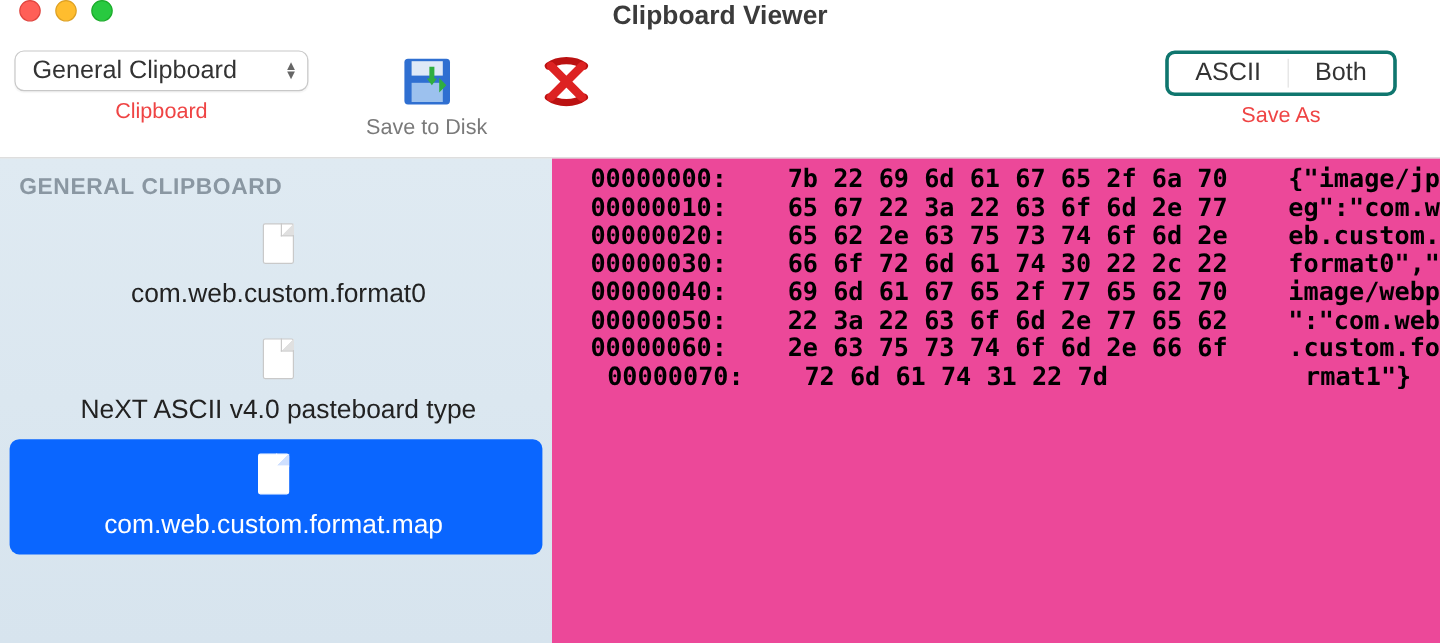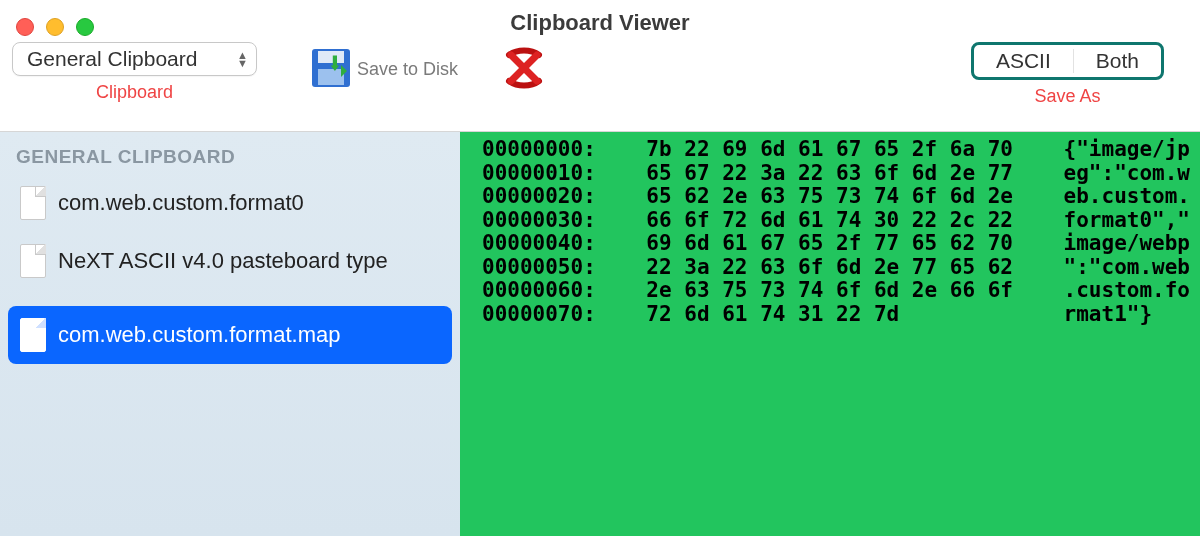--- a/index.html
+++ b/index.html
@@ -6,21 +6,21 @@
   body {
     width: 1200px;
     height: 536px;
     font-family: -apple-system, "Helvetica Neue", Arial, sans-serif;
     font-size: 21px;
     background: #fff;
     overflow: hidden;
   }
   .titlebar {
     display: flex;
-    align-items: flex-end;
+    align-items: flex-start;
     height: 36px;
     position: relative;
   }
   .traffic {
     display: flex;
     gap: 12px;
     padding-left: 16px;
     align-items: center;
   }
   .dot { width: 18px; height: 18px; border-radius: 50%; }
@@ -57,21 +57,21 @@
     border-radius: 8px;
     background: #fff;
     font-size: 21px;
     color: #333;
     box-shadow: 0 1px 1px rgba(0,0,0,0.04);
   }
   .chevrons {
     display: flex; flex-direction: column; line-height: 8px; font-size: 11px; color: #666;
   }
   .tb-buttons { display: flex; gap: 40px; margin-left: 48px; }
-  .tb-btn { display: flex; flex-direction: row; align-items: center; cursor: pointer; }
+  .tb-btn { display: flex; flex-direction: column; align-items: center; cursor: pointer; }
   .tb-btn .icon-slot { width: 52px; height: 52px; display:flex; align-items:center; justify-content:center; }
   .tb-btn-label { font-size: 18px; color: #7a7a7a; margin-top: 2px; white-space: nowrap; }
   .spacer { flex: 1; }
   .viewas-group { display:flex; flex-direction:column; align-items:center; margin-right: 24px;}
   .segmented {
     display: flex;
     border: 3px solid #0f766e;
     border-radius: 8px;
     height: 38px;
     overflow: hidden;
@@ -106,26 +106,27 @@
     color: #8a97a2;
   }
   .item {
     display: flex;
     align-items: center;
     gap: 12px;
     padding: 12px 16px 12px 20px;
     font-size: 22px;
     color: #222;
     cursor: pointer;
+    flex-direction: column;
   }
   .item.selected {
     background: #0a66ff;
     color: #fff;
     border-radius: 8px;
-    margin: 16px 8px;
+    margin: 0 8px;
     padding-left: 12px;
   }
   .file-icon {
     width: 26px; height: 34px;
     background: #fff;
     border: 1px solid #c9c9c9;
     border-radius: 2px;
     position: relative;
     flex-shrink: 0;
   }
@@ -135,23 +136,24 @@
     top: -1px; right: -1px;
     width: 10px; height: 10px;
     background: linear-gradient(135deg, transparent 49%, #e0e0e0 50%);
     border-left: 1px solid #c9c9c9;
     border-bottom: 1px solid #c9c9c9;
   }
   .item.selected .file-icon { border-color: #fff; background:#fff; }
   .item.selected .file-icon::after { background: linear-gradient(135deg, transparent 49%, #cfe0ff 50%); border-color:#fff;}
   .content {
     flex: 1;
-    background: #22c55e;
-    padding: 6px 10px 6px 22px;
+    background: #ec4899;
+    padding: 6px 10px 6px 32px;
     overflow: auto;
+    text-align: center;
   }
   .hexdump {
     font-family: "SF Mono", Menlo, Consolas, monospace;
     font-size: 21px;
     line-height: 1.12;
     white-space: pre;
     color: #000;
     font-weight: 600;
   }
 </style>

